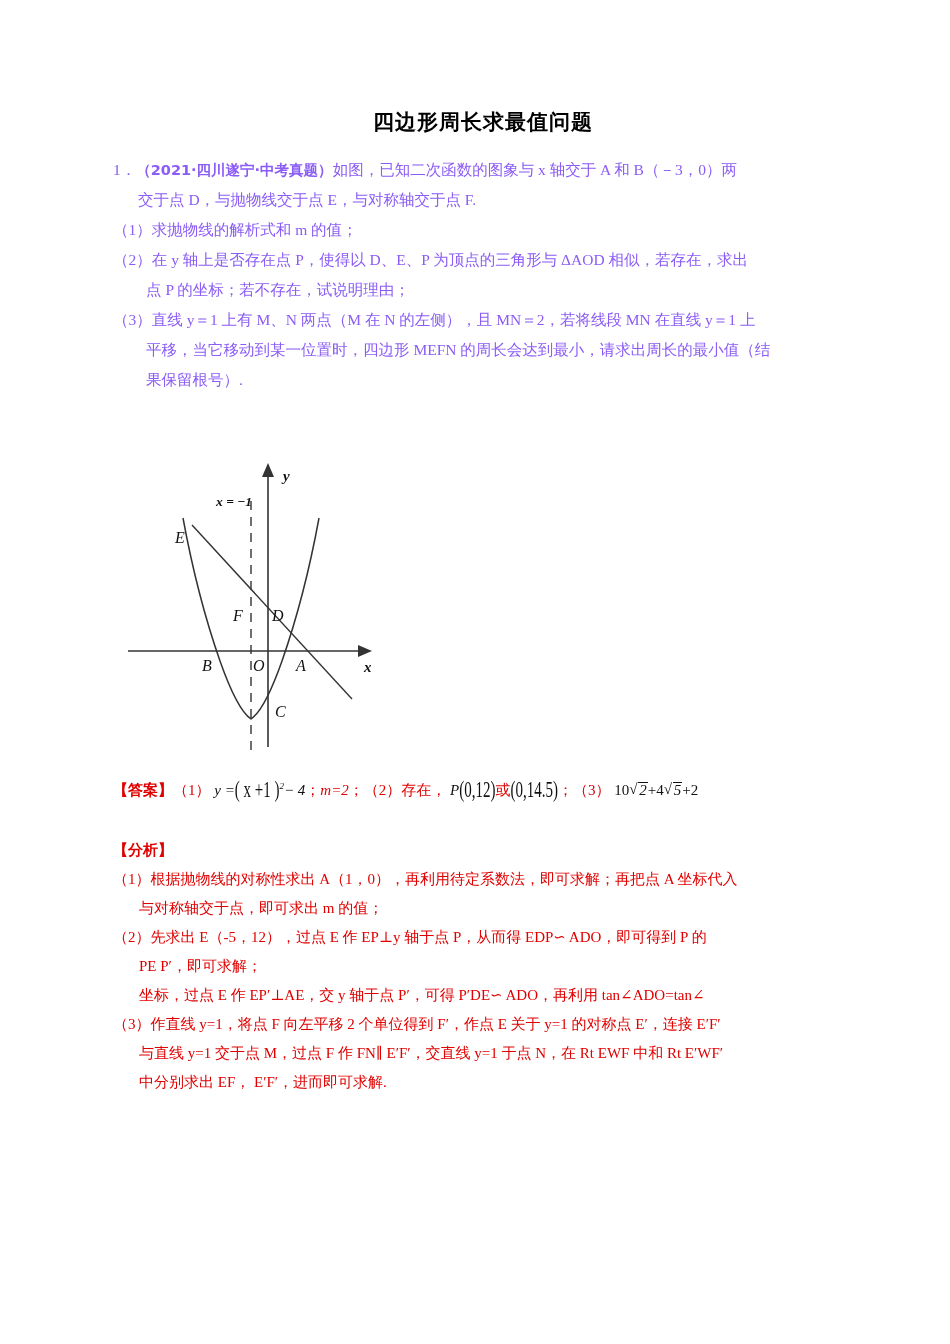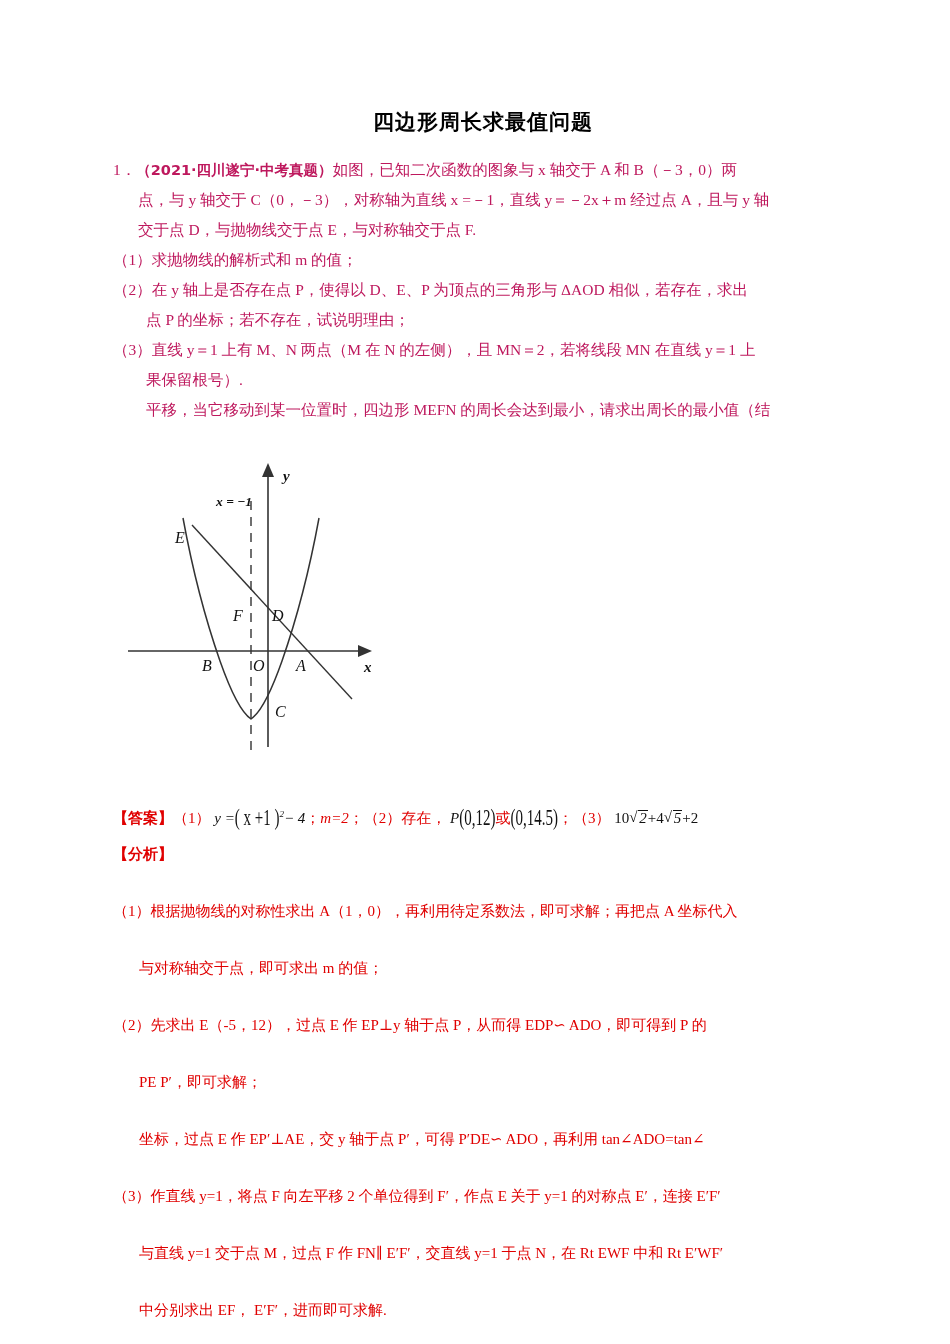--- a/index.html
+++ b/index.html
@@ -36,21 +36,21 @@
   }
 
   
   .qblock {
     position: absolute;
     left: 113px;
     top: 155px;
     width: 730px;
     font-size: 15.5px;
     line-height: 30px;
-    color: #be185d;
+    color: #8b5cf6;
   }
   .qline { display: block; white-space: nowrap; }
   .indent1 { padding-left: 25px; }
   .indent2 { padding-left: 33px; }
   .src { font-family: "DejaVu Sans", "Liberation Sans", sans-serif; font-weight: bold; font-size: 14.5px; }
   .it { font-style: italic; font-family: "Liberation Serif", serif; }
 
   
   .figure {
     position: absolute;
@@ -63,21 +63,21 @@
 
   
   .redblock {
     position: absolute;
     left: 113px;
     width: 760px;
     color: #e00000;
     font-size: 15px;
     line-height: 29px;
   }
-  .rline { display: block; white-space: nowrap; margin-top: 28px; }
+  .rline { display: block; white-space: nowrap; }
   .rindent { padding-left: 26px; }
   .hdr { font-weight: bold; }
   .blk { color: #111111; }
   sup.exp { font-size: 9px; vertical-align: super; font-style: italic; }
   .radical {
     display: inline-block;
     position: relative;
     padding-left: 9px;
     font-style: italic;
   }
@@ -102,31 +102,30 @@
 </style>
 </head>
 <body>
 
 <div class="page">
 
   <div class="title">四边形周长求最值问题</div>
 
   <div class="qblock">
     <span class="qline"><span>1．</span><span class="src">（2021·四川遂宁·中考真题）</span><span>如图，已知二次函数的图象与 x 轴交于 A 和 B（－3，0）两</span></span>
-    <span class="qline indent1">点，与 y 轴交于 C（0，－3），对称轴为直线 x =－1，直线 y＝－2x＋m 经过点 A，且与 y 轴</span>
     <span class="qline indent1">交于点 D，与抛物线交于点 E，与对称轴交于点 F.</span>
 
     <span class="qline"><span>（1）</span><span>求抛物线的解析式和 m 的值；</span></span>
 
     <span class="qline"><span>（2）</span><span>在 y 轴上是否存在点 P，使得以 D、E、P 为顶点的三角形与 ΔAOD 相似，若存在，求出</span></span>
     <span class="qline indent2">点 P 的坐标；若不存在，试说明理由；</span>
 
     <span class="qline"><span>（3）</span><span>直线 y＝1 上有 M、N 两点（M 在 N 的左侧），且 MN＝2，若将线段 MN 在直线 y＝1 上</span></span>
+    <span class="qline indent2">平移，当它移动到某一位置时，四边形 MEFN 的周长会达到最小，请求出周长的最小值（结</span>
     <span class="qline indent2">果保留根号）.</span>
-    <span class="qline indent2">平移，当它移动到某一位置时，四边形 MEFN 的周长会达到最小，请求出周长的最小值（结</span>
   </div>
 
   <div class="figure">
     <svg width="300" height="310" viewBox="0 0 300 310" xmlns="http://www.w3.org/2000/svg">
 
       <g>
         <line x1="8" y1="196" x2="238" y2="196" stroke="#333" stroke-width="1.6"></line>
         <polygon points="238,190 252,196 238,202" fill="#333"></polygon>
       </g>
 
@@ -160,21 +159,21 @@
       <text x="155" y="262" font-family="Liberation Serif, serif" font-size="16" font-style="italic" fill="#111">C</text>
     </svg>
   </div>
 
   <div class="redblock" style="top:772px;">
     <span class="rline">
       <span class="hdr">【答案】</span><span>（1）</span>&nbsp;<span class="blk it">y =</span><span class="blk it paren-big">( x +1 )</span><sup class="blk exp">2</sup><span class="blk it">− 4</span><span>；</span><span class="it">m=2</span><span>；</span><span>（2）</span><span>存在，</span>&nbsp;<span class="blk it">P</span><span class="blk paren-big">(0,12)</span><span>或</span><span class="blk paren-big">(0,14.5)</span><span>；</span><span>（3）</span>&nbsp;<span class="blk">10</span><span class="blk radical"><span>2</span></span><span class="blk">+4</span><span class="blk radical"><span>5</span></span><span class="blk">+2</span>
     </span>
   </div>
 
-  <div class="redblock" style="top:812px;">
+  <div class="redblock" style="top:836px;">
     <span class="rline hdr">【分析】</span>
 
     <span class="rline"><span>（1）</span><span>根据抛物线的对称性求出 A（1，0），再利用待定系数法，即可求解；再把点 A 坐标代入</span></span>
     <span class="rline rindent">与对称轴交于点，即可求出 m 的值；</span>
 
     <span class="rline"><span>（2）</span><span>先求出 E（-5，12），过点 E 作 EP⊥y 轴于点 P，从而得  EDP∽ ADO，即可得到 P 的</span></span>
     <span class="rline rindent">PE P′，即可求解；</span>
     <span class="rline rindent">坐标，过点 E 作 EP′⊥AE，交 y 轴于点 P′，可得  P′DE∽ ADO，再利用 tan∠ADO=tan∠</span>
 
     <span class="rline"><span>（3）</span><span>作直线 y=1，将点 F 向左平移 2 个单位得到 F′，作点 E 关于 y=1 的对称点 E′，连接 E′F′</span></span>

